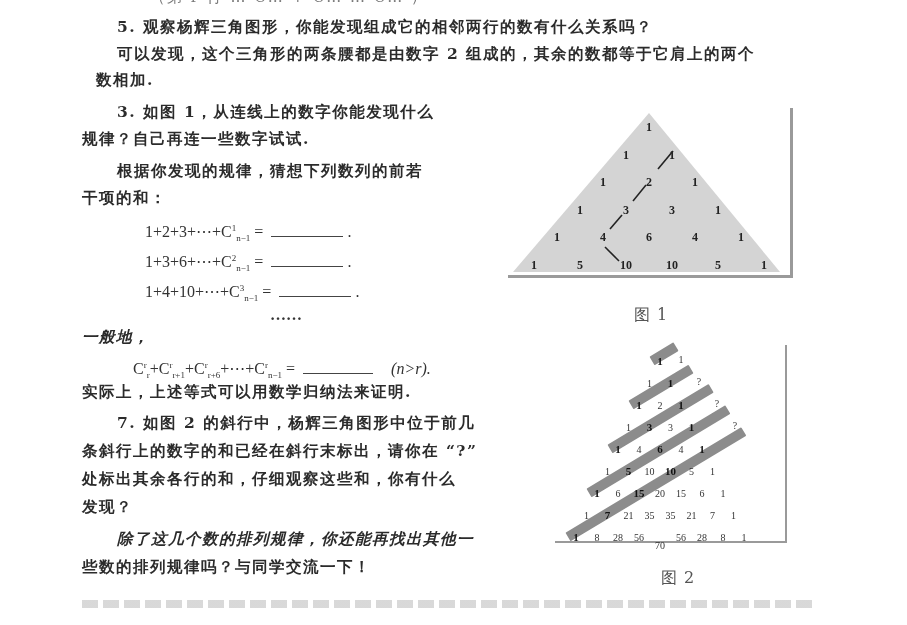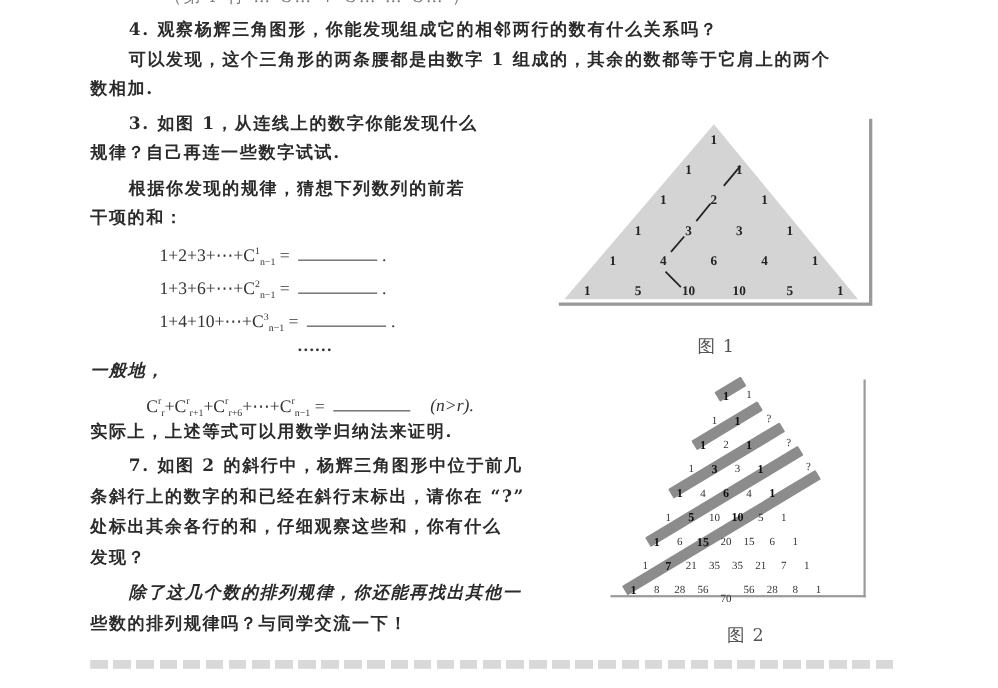--- a/index.html
+++ b/index.html
@@ -52,23 +52,23 @@
     position: absolute; left: 82px; top: 600px; width: 735px; height: 8px;
     background: repeating-linear-gradient(90deg, #cfcfcf 0 16px, #ffffff 16px 21px);
     opacity: 0.8;
   }
 </style>
 </head>
 <body>
 
 <div class="cut-line">（第 r 行 … C… + C… … C… ）</div>
 
-<div class="line" style="left:117px;top:17px;">4. 观察杨辉三角图形，你能发现组成它的相邻两行的数有什么关系吗？</div>
-<div class="line" style="left:117px;top:44px;">可以发现，这个三角形的两条腰都是由数字 1 组成的，其余的数都等于它肩上的两个</div>
-<div class="line" style="left:82px;top:70px;">数相加.</div>
+<div class="line" style="left:117px;top:17px;">5. 观察杨辉三角图形，你能发现组成它的相邻两行的数有什么关系吗？</div>
+<div class="line" style="left:117px;top:44px;">可以发现，这个三角形的两条腰都是由数字 2 组成的，其余的数都等于它肩上的两个</div>
+<div class="line" style="left:96px;top:70px;">数相加.</div>
 
 <div class="line" style="left:117px;top:102px;">3. 如图 1，从连线上的数字你能发现什么</div>
 <div class="line" style="left:82px;top:129px;">规律？自己再连一些数字试试.</div>
 <div class="line" style="left:117px;top:161px;">根据你发现的规律，猜想下列数列的前若</div>
 <div class="line" style="left:82px;top:188px;">干项的和：</div>
 
 <div class="formula" style="left:145px;top:218px;">
   <span>1+2+3+⋯+C</span><span class="sc"><sup>1</sup><sub>n−1</sub></span>
   <span>=</span>
   <span class="blank" style="width:72px;"></span><span>.</span>

